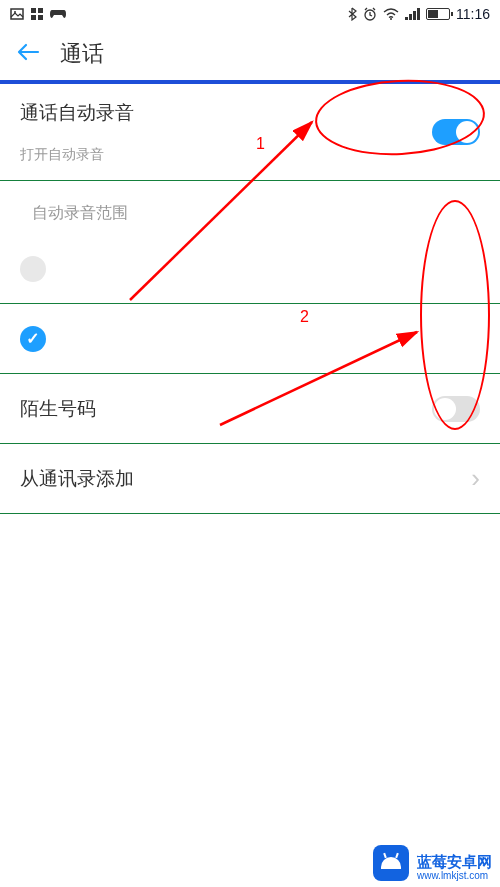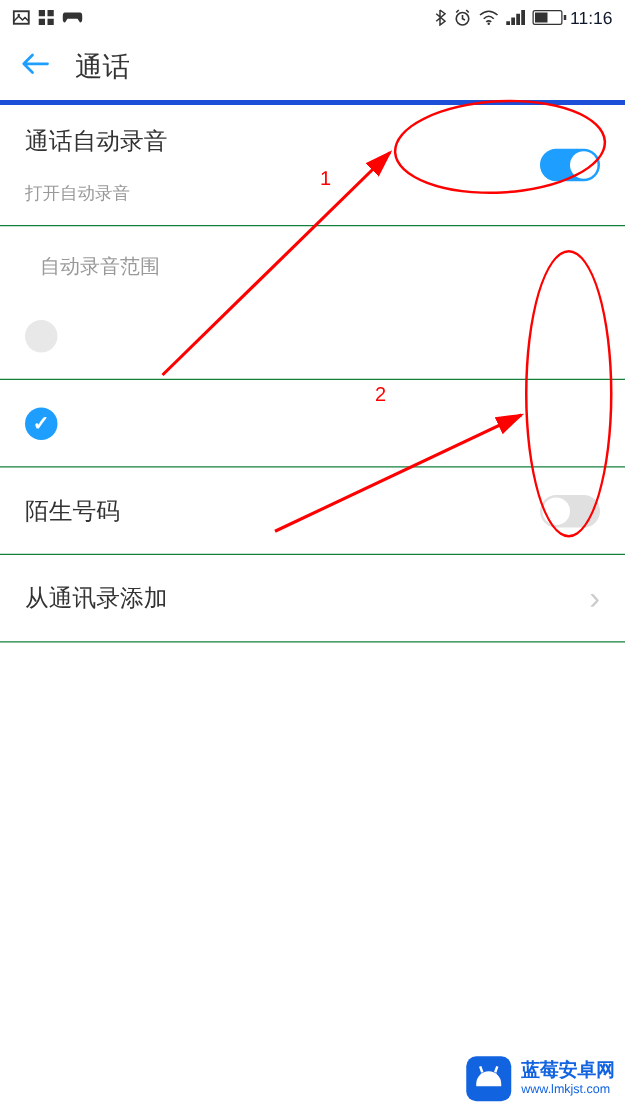--- a/index.html
+++ b/index.html
@@ -153,21 +153,21 @@
       width: 70px;
       height: 230px;
       left: 420px;
       top: 200px;
     }
     .watermark {
       position: absolute;
       right: 8px;
       bottom: 6px;
       display: flex;
-      align-items: center;
+      align-items: flex-end;
       gap: 8px;
       margin-left: 43px;
     }
     .wm-logo {
       width: 36px;
       height: 36px;
       background: #1263e0;
       border-radius: 8px;
       display: flex;
       align-items: center;

